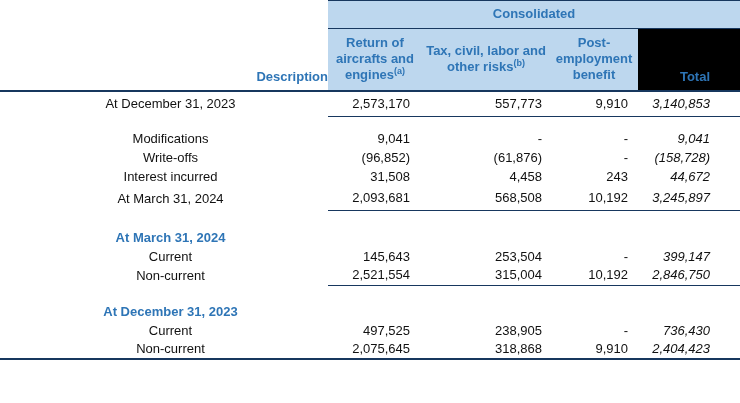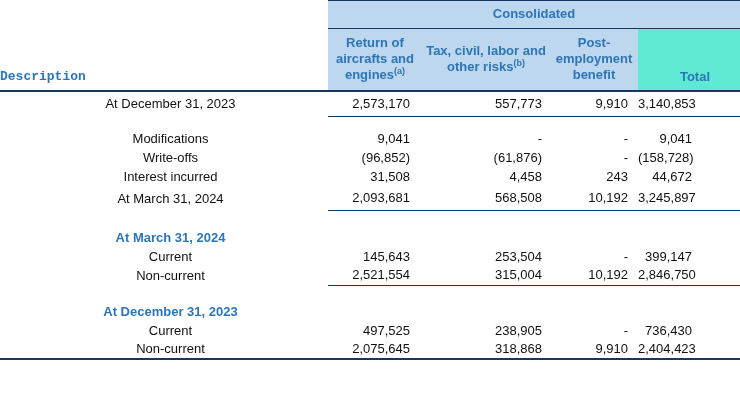--- a/index.html
+++ b/index.html
@@ -35,47 +35,46 @@
     background: #BDD7EE;
     text-align: center;
     vertical-align: middle;
     height: 28px;
     border-top: 1px solid #17375E;
     border-bottom: 1px solid #17375E;
   }
   tr.cols-row th { border-bottom: 2px solid #17375E; height: 62px; }
   tr.cols-row th.desc-h {
     background: #ffffff;
-    text-align: left;
+    text-align: right;
     vertical-align: bottom;
-    padding: 0 0 4px 0;
-    font-family: Liberation Mono, monospace;
+    padding: 0 0 4px 16px;
   }
   tr.cols-row th.mid {
     background: #BDD7EE;
     text-align: center;
     vertical-align: middle;
     padding: 2px 4px;
   }
   tr.cols-row th.total-h {
-    background: #5eead4;
+    background: #000000;
     text-align: right;
     vertical-align: bottom;
     padding: 0 30px 4px 0;
   }
   sup { font-size: 9px; vertical-align: super; line-height: 0; }
 
   
   tbody td { height: 19px; vertical-align: bottom; line-height: 1.4; }
   td.desc { text-align: center; padding-left: 13px; white-space: nowrap; }
   td.num  { text-align: right; white-space: nowrap; }
   td.num.c1 { padding-right: 12px; }
   td.num.c2 { padding-right: 8px; }
   td.num.c3 { padding-right: 10px; }
-  td.num.c4 { padding-right: 48px; }
+  td.num.c4 { padding-right: 30px; font-style: italic; }
 
   tr.opening td, tr.total td { padding-top: 3px; padding-bottom: 3px; }
   tr.opening td.num,
   tr.total td.num,
   tr.underline td.num { border-bottom: 1px solid #17375E; }
   tr.last td { border-bottom: 2px solid #17375E; }
   tr.section td {
     color: #2E75B6;
     font-weight: bold;
     padding-top: 5px;

